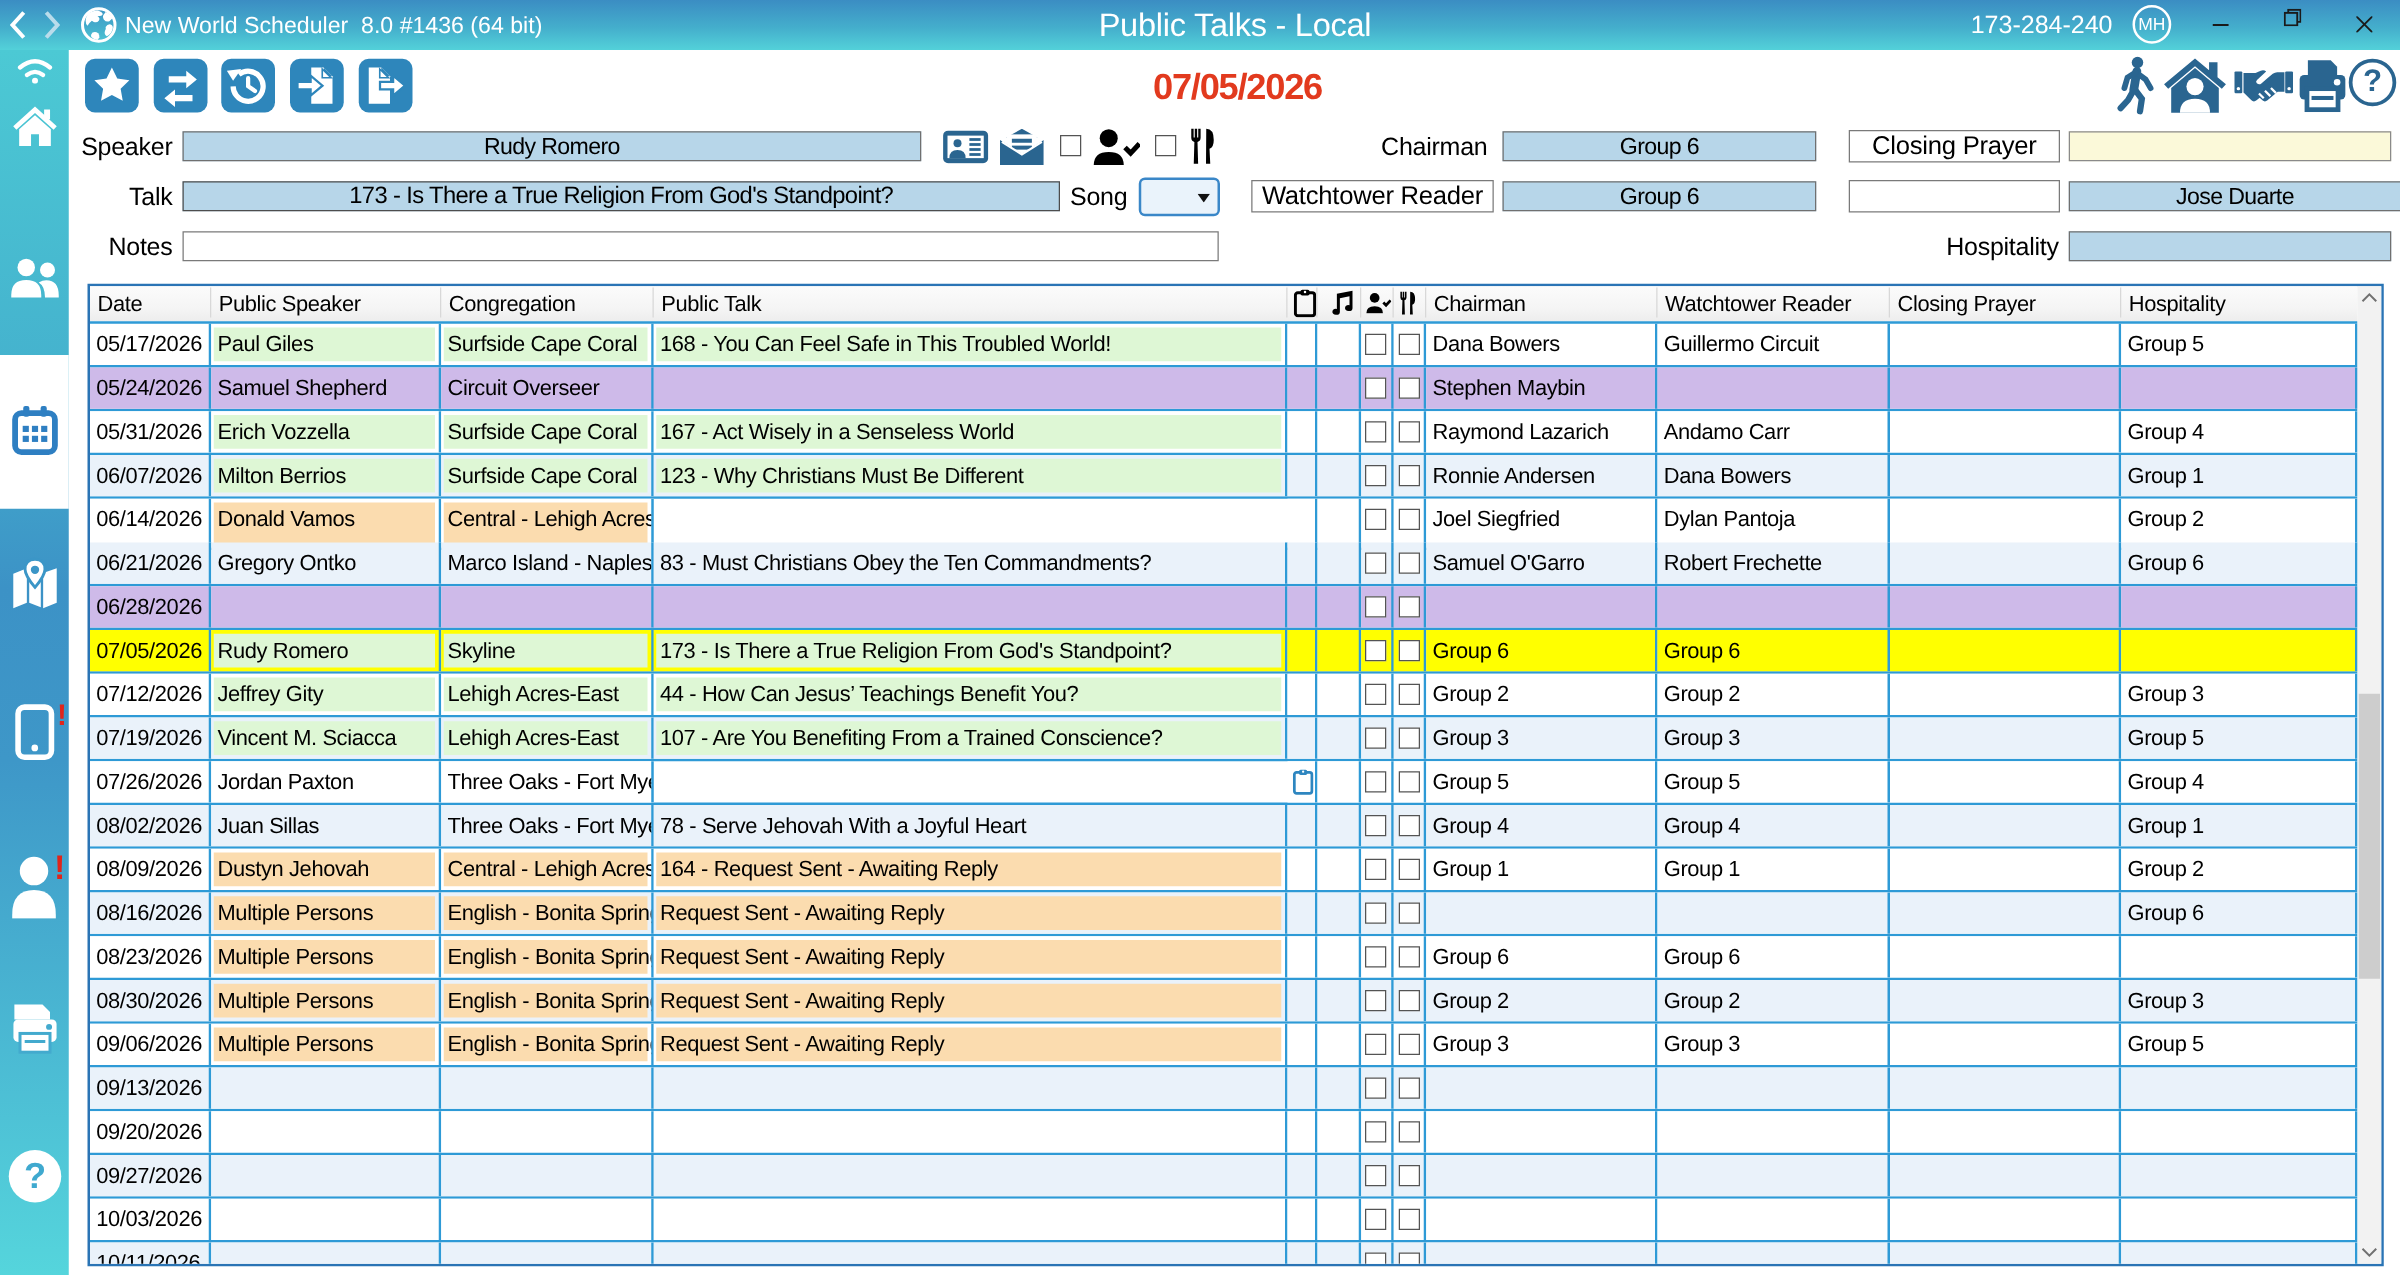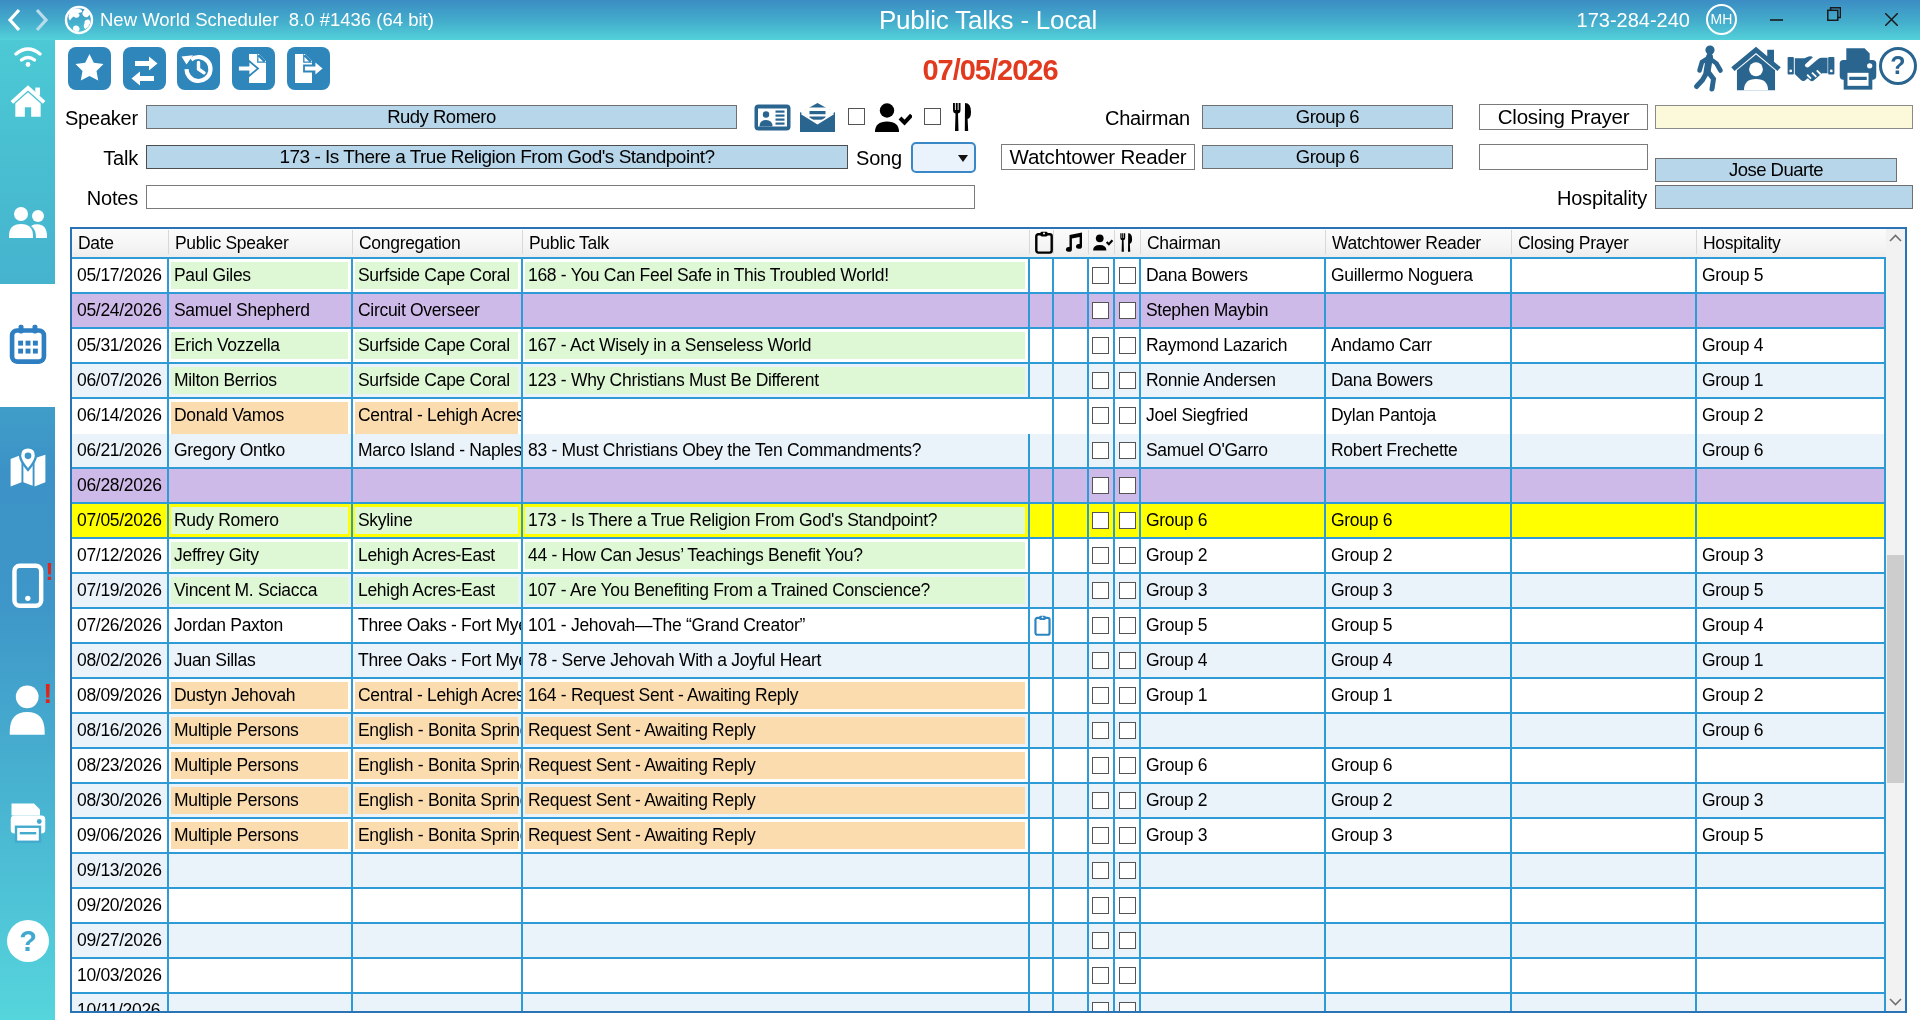--- a/index.html
+++ b/index.html
@@ -194,21 +194,21 @@
     <path d="M2 1 v7 q0 3 2.5 3.5 L4 29 h3.5 L7 11.5 Q9.5 11 9.5 8 V1 H7.6 v7 H6.7 V1 H4.8 v7 H3.9 V1z" fill="#000"></path>
     <path d="M14 1 q6 0 6 9 q0 6 -3.4 7 l0.6 12 h-3.4z" fill="#000"></path>
   </svg>
 <div class="lbl" style="left:1080px;top:106px;width:110px">Chairman</div>
 <div class="inp blu" style="left:1202px;top:105px;width:251px">Group 6</div>
 <div class="inp whtbox" style="left:1479px;top:104px;width:169px;height:26px;line-height:24px;font-size:20.5px;letter-spacing:-0.2px">Closing Prayer</div>
 <div class="inp" style="left:1655px;top:105px;width:258px;background:#FBF9D9;border:1px solid #8a8a8a"></div>
 <div class="inp whtbox" style="left:1001px;top:144px;width:194px;height:26px;line-height:24px;font-size:20.5px;letter-spacing:-0.2px">Watchtower Reader</div>
 <div class="inp blu" style="left:1202px;top:145px;width:251px">Group 6</div>
 <div class="inp whtbox" style="left:1479px;top:144px;width:169px;height:26px"></div>
-<div class="inp blu" style="left:1655px;top:158px;width:242px">Jose Duarte</div>
+<div class="inp blu" style="left:1655px;top:145px;width:266px">Jose Duarte</div>
 <div class="lbl" style="left:1490px;top:186px;width:157px">Hospitality</div>
 <div class="inp blu" style="left:1655px;top:185px;width:258px"></div>
 <div class="abs" style="left:70px;top:227px;width:1837px;height:786px;border:2px solid #2A74B5;background:#fff;overflow:hidden"></div>
 <div class="abs" style="left:72px;top:229px;width:1814px;height:28px;background:linear-gradient(180deg,#FBFBFB 0%,#F5F5F5 60%,#EDEDED 100%)"></div>
 <div class="abs" style="left:78px;top:229px;width:89px;height:28px;line-height:28px;font-size:17.5px;color:#000;overflow:hidden;white-space:nowrap;letter-spacing:-0.3px">Date</div>
 <div class="abs" style="left:175px;top:229px;width:176px;height:28px;line-height:28px;font-size:17.5px;color:#000;overflow:hidden;white-space:nowrap;letter-spacing:-0.3px">Public Speaker</div>
 <div class="abs" style="left:359px;top:229px;width:162px;height:28px;line-height:28px;font-size:17.5px;color:#000;overflow:hidden;white-space:nowrap;letter-spacing:-0.3px">Congregation</div>
 <div class="abs" style="left:529px;top:229px;width:499px;height:28px;line-height:28px;font-size:17.5px;color:#000;overflow:hidden;white-space:nowrap;letter-spacing:-0.3px">Public Talk</div>
 <div class="abs" style="left:1147px;top:229px;width:177px;height:28px;line-height:28px;font-size:17.5px;color:#000;overflow:hidden;white-space:nowrap;letter-spacing:-0.3px">Chairman</div>
 <div class="abs" style="left:1332px;top:229px;width:178px;height:28px;line-height:28px;font-size:17.5px;color:#000;overflow:hidden;white-space:nowrap;letter-spacing:-0.3px">Watchtower Reader</div>
@@ -268,21 +268,21 @@
         <div class="cell" style="left:1017px;width:26px;background:#fff">
           <div class="cb" style="left:3px"></div>
         </div>
         <div class="cell" style="left:1043px;width:26px;background:#fff">
           <div class="cb" style="left:4px"></div>
         </div>
         <div class="cell" style="left:1069px;width:185px;background:#fff">
           <div class="ctext">Dana Bowers</div>
         </div>
         <div class="cell" style="left:1254px;width:186px;background:#fff">
-          <div class="ctext">Guillermo Noguera</div>
+          <div class="ctext">Guillermo Circuit</div>
         </div>
         <div class="cell" style="left:1440px;width:185px;background:#fff"></div>
         <div class="cell" style="left:1625px;width:189px;background:#fff">
           <div class="ctext">Group 5</div>
         </div>
       </div>
       <div class="abs" style="left:72px;top:294px;width:1814px;height:35px;border-bottom:2px solid #2E9AD6">
         <div class="cell" style="left:0px;width:97px;background:#CEBAE9">
           <div class="ctext">05/24/2026</div>
         </div>
@@ -584,23 +584,20 @@
       <div class="abs" style="left:72px;top:609px;width:1814px;height:35px;border-bottom:2px solid #2E9AD6">
         <div class="cell" style="left:0px;width:97px;background:#fff">
           <div class="ctext">07/26/2026</div>
         </div>
         <div class="cell" style="left:97px;width:184px;background:#fff">
           <div class="ctext">Jordan Paxton</div>
         </div>
         <div class="cell" style="left:281px;width:170px;background:#fff">
           <div class="ctext">Three Oaks - Fort Myers</div>
         </div>
-        <div class="cell" style="left:451px;width:507px;background:#fff">
-          <div class="ctext">101 - Jehovah—The “Grand Creator”</div>
-        </div>
         <div class="cell" style="left:958px;width:24px;background:#fff">
           <svg style="position:absolute;left:4px;top:6px" width="17" height="21" viewBox="0 0 18 23">
             <rect x="1.3" y="3.2" width="15.4" height="18.4" rx="2" fill="none" stroke="#2E86C0" stroke-width="2.4"></rect>
             <rect x="5.4" y="0.8" width="7.2" height="4.6" rx="1.4" fill="#2E86C0"></rect>
             <circle cx="9" cy="2.6" r="1" fill="#fff"></circle>
           </svg>
         </div>
         <div class="cell" style="left:982px;width:35px;background:#fff"></div>
         <div class="cell" style="left:1017px;width:26px;background:#fff">
           <div class="cb" style="left:3px"></div>

